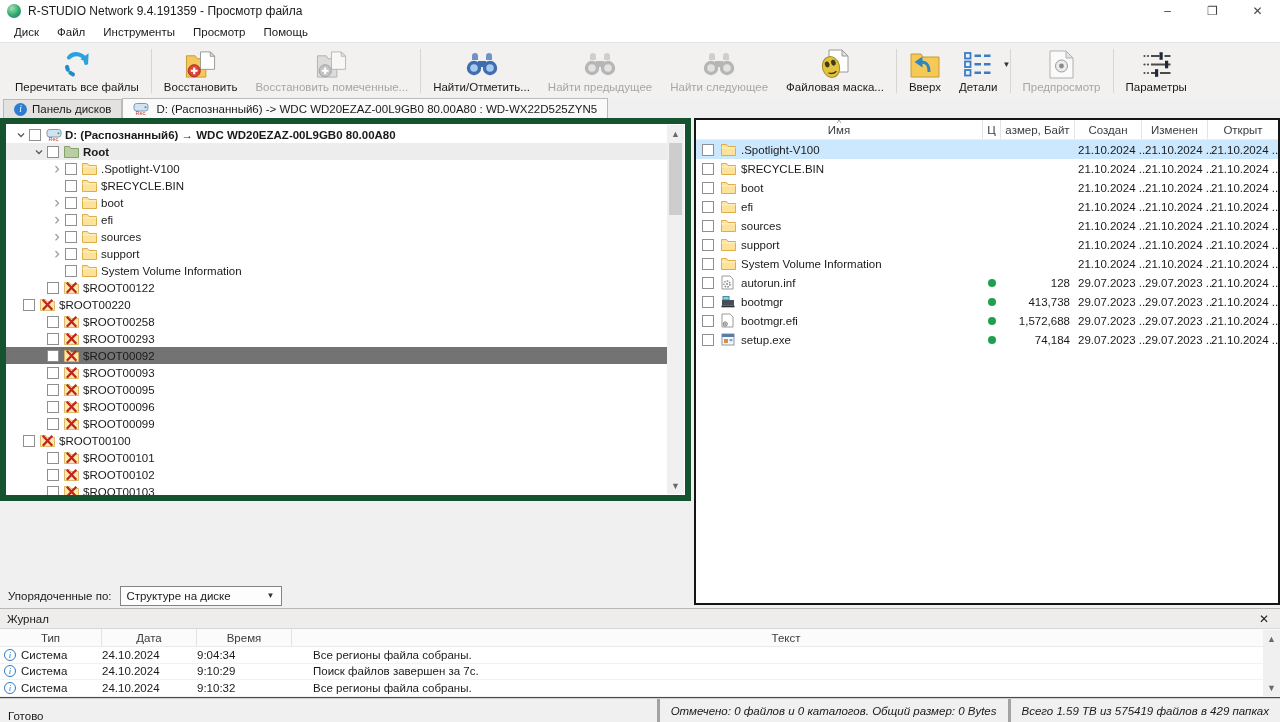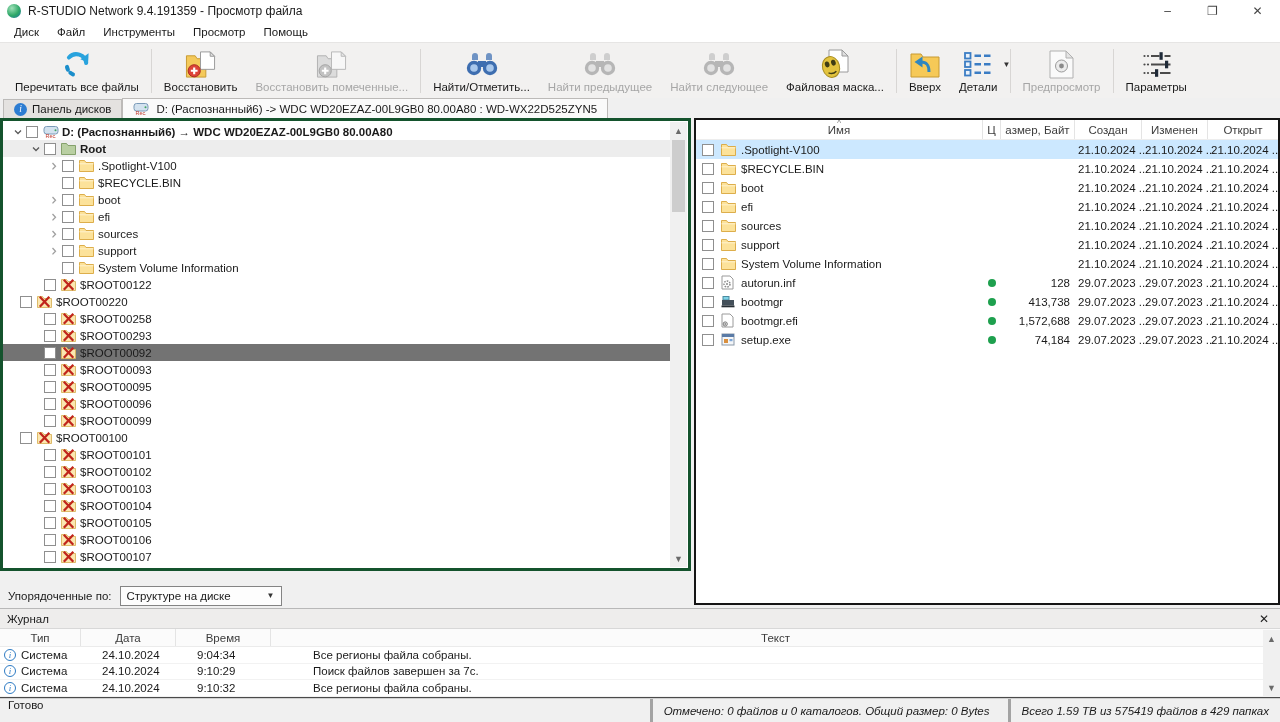--- a/index.html
+++ b/index.html
@@ -26,21 +26,21 @@
   .tb-sep { width:1px; background:#d8d6d4; margin:5px 3px; }
   .tb-dd { position:absolute; right:-4px; top:16px; font-size:8px; color:#333; }
 
   
   .tabbar { position:absolute; top:98px; left:0; right:0; height:20px; display:flex; align-items:flex-end; padding-left:3px; }
   .tab { display:flex; align-items:center; gap:5px; height:19px; padding:0 10px; border:1px solid #bcbab8; border-bottom:none; background:#e4e2e0; white-space:nowrap; }
   .tab.active { background:#fafafa; height:20px; }
   .info-badge { width:13px; height:13px; border-radius:50%; background:#2d7dd2; color:#fff; font-size:9.5px; font-style:italic; font-family:"Liberation Serif",serif; display:inline-flex; align-items:center; justify-content:center; flex:none; }
 
   
-  .tree-panel { position:absolute; top:118px; left:0; width:691px; height:453px; background:#fff; border:3px solid #14532d; overflow:hidden; }
+  .tree-panel { position:absolute; top:118px; left:0; width:691px; height:383px; background:#fff; border:6px solid #14532d; overflow:hidden; }
   .tree-rows { position:absolute; top:2px; left:0; right:18px; }
   .trow { display:flex; align-items:center; height:17px; white-space:nowrap; }
   .trow.sel { background:#737373; }
   .trow.hl { background:#ededed; }
   .chev { width:17px; flex:none; display:flex; justify-content:center; }
   .cb { width:12px; height:12px; border:1px solid #8f8f8f; background:#fff; flex:none; margin-right:5px; }
   .ticon { width:18px; flex:none; display:flex; align-items:center; }
   .tlabel { margin-left:1px; }
   .bold { font-weight:bold; }
   
@@ -71,31 +71,31 @@
   .c-cr { width:67px; flex:none; padding-left:3px; }
   .c-mod { width:66px; flex:none; padding-left:3px; }
   .c-op { width:70px; flex:none; padding-left:3px; }
 
   
   .log-panel { position:absolute; top:608px; left:0; right:0; height:90px; background:#fff; border-top:1px solid #b8b8b8; border-bottom:2px solid #4a4a4a; }
   .log-title { height:20px; background:#eeedec; border-bottom:1px solid #d8d8d8; display:flex; align-items:center; padding:0 7px; }
   .log-close { margin-left:auto; font-size:12px; color:#222; padding:0 4px; }
   .log-header { display:flex; height:18px; background:#fbfbfb; border-bottom:1px solid #ebebeb; color:#3c3c3c; }
   .lh { border-right:1px solid #e4e4e4; display:flex; align-items:center; justify-content:center; }
-  .lw-type { width:81px; } .lw-date { width:95px; } .lw-time { width:95px; } .lw-text { flex:1; border-right:none; }
+  .lw-type { width:102px; } .lw-date { width:95px; } .lw-time { width:95px; } .lw-text { flex:1; border-right:none; }
   .lrow { display:flex; align-items:center; height:16.5px; border-bottom:1px solid #f2f2f2; }
   .l-type { width:95px; padding-left:4px; display:flex; align-items:center; gap:5px; }
   .l-date { width:95px; padding-left:7px; }
   .l-time { width:95px; padding-left:7px; }
   .l-text { flex:1; padding-left:28px; }
   .info-ring { width:12px; height:12px; border-radius:50%; border:1.5px solid #2f7cc4; color:#2f7cc4; font-size:9px; font-style:italic; font-family:"Liberation Serif",serif; display:inline-flex; align-items:center; justify-content:center; flex:none; }
   .log-scroll { position:absolute; right:0; top:21px; bottom:0; width:17px; background:#f0f0f0; }
 
   
-  .statusbar { position:absolute; bottom:0; left:0; right:0; height:24px; background:#f0f0f0; border-top:1px solid #cfcfcf; display:flex; align-items:flex-start;gap:7px; }
+  .statusbar { position:absolute; bottom:0; left:0; right:0; height:24px; background:#f0f0f0; border-top:1px solid #cfcfcf; display:flex; align-items:flex-end; }
   .sb-left { flex:1; padding-left:8px; }
   .sb-seg { border-left:3px solid #a3a3a3; padding:0 11px; height:100%; display:flex; align-items:center; white-space:nowrap;font-style:italic; }
 </style>
 </head>
 <body>
 
 <div class="titlebar">
   <span class="app-icon"></span>
   <span class="title-text">R-STUDIO Network 9.4.191359 - Просмотр файла</span>
   <div class="win-controls">

